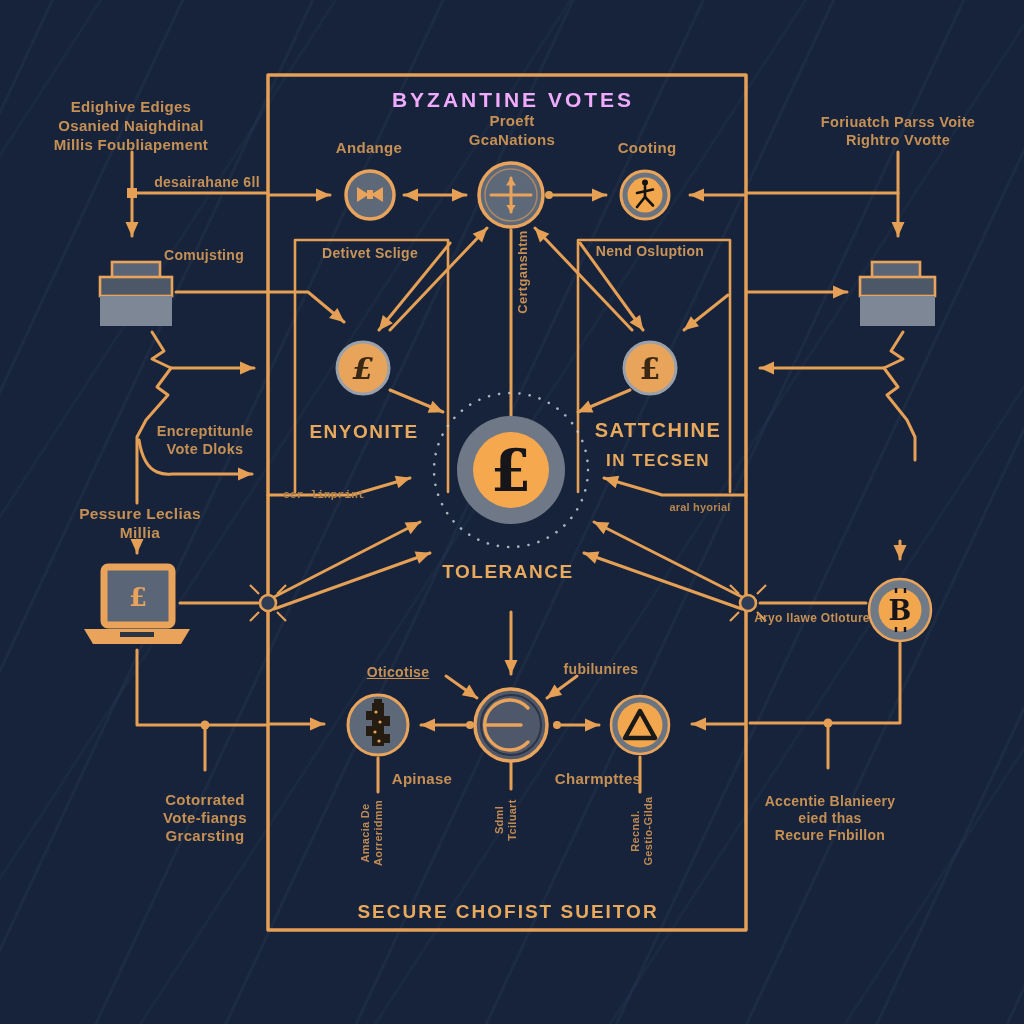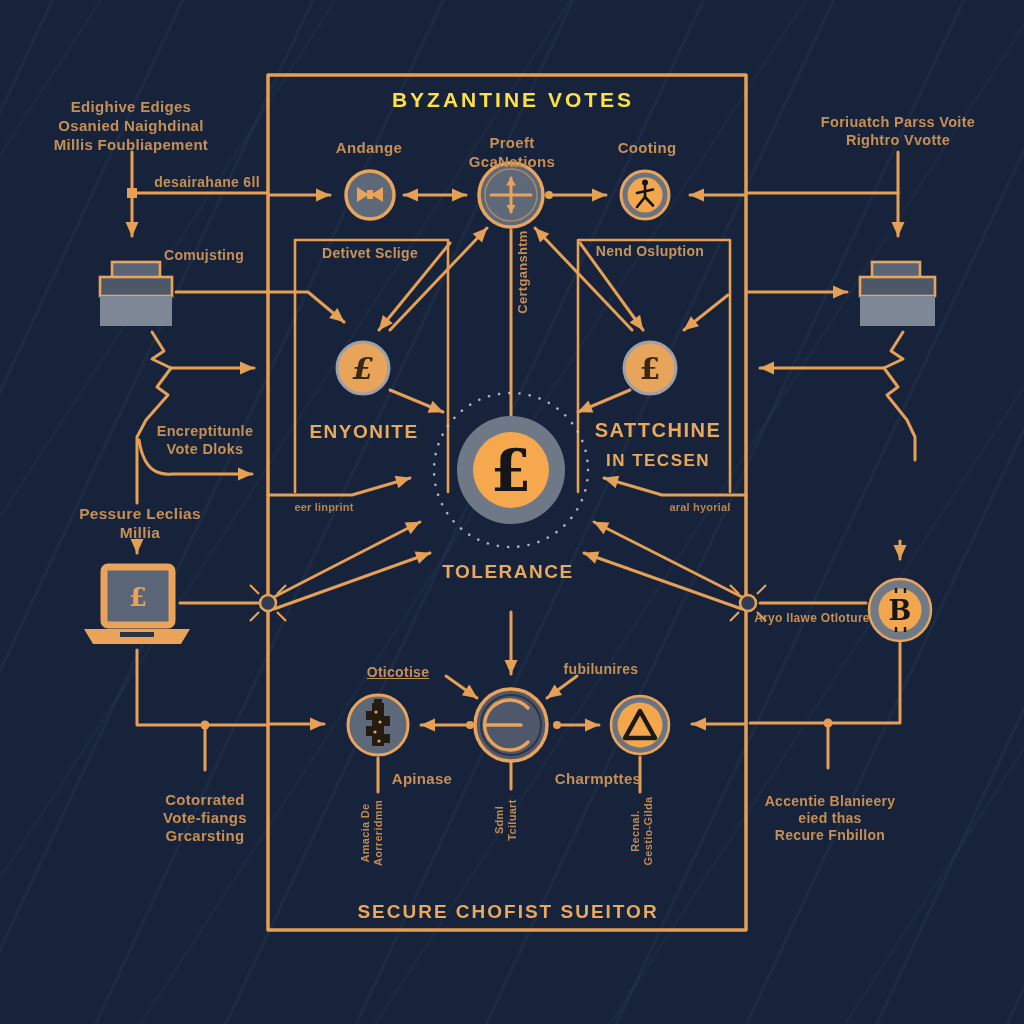--- a/index.html
+++ b/index.html
@@ -7,21 +7,21 @@
          font-family:"Liberation Sans",sans-serif;}
   #stage::before{content:"";position:absolute;inset:0;pointer-events:none;
     background:
       repeating-linear-gradient(115deg, transparent 0 46px, rgba(140,170,220,.05) 46px 49px, transparent 49px 118px),
       repeating-linear-gradient(123deg, transparent 0 83px, rgba(120,160,215,.04) 83px 86px, transparent 86px 197px);}
   svg{position:absolute;left:0;top:0;}
   .lbl{position:absolute;color:#C69054;font-weight:700;font-size:14px;line-height:1.25;
        text-align:center;letter-spacing:.3px;z-index:5;}
   .lbl span{display:block;}
   .big{color:#E9A95D;font-size:19px;letter-spacing:1.5px;}
-  .title{font-size:21px;letter-spacing:3px;color:#fde047;}
+  .title{font-size:21px;letter-spacing:3px;color:#f0abfc;}
   .small{font-size:11px;font-weight:700;color:#B8854D;letter-spacing:.2px;}
   .rot{transform:rotate(-90deg);}
   .vsm{font-size:11px;line-height:13px;color:#C08A52;}
   .boxlbl{font-size:14px;color:#C9945A;}
   .mid2{font-size:17px;}
 </style>
 </head>
 <body>
 
 <div id="stage">
@@ -234,40 +234,40 @@
 </div>
 <div class="lbl" style="left:146px;top:174px;width:122px;">desairahane 6ll</div>
 <div class="lbl" style="left:143px;top:199px;width:122px;margin-top:48px;">Comujsting</div>
 
 <div class="lbl" style="left:807px;top:113px;width:182px;font-size:14.5px;line-height:18px;">
   <span>Foriuatch Parss Voite</span>
   <span>Rightro Vvotte</span>
 </div>
 
 <div class="lbl" style="left:317px;top:139px;width:104px;font-size:15px;">Andange</div>
-<div class="lbl" style="left:460px;top:134px;width:104px;font-size:15px;">
+<div class="lbl" style="left:460px;top:112px;width:104px;font-size:15px;">
   <span>Proeft</span>
   <span>GcaNations</span>
 </div>
 <div class="lbl" style="left:595px;top:139px;width:104px;font-size:15px;">Cooting</div>
 
 <div class="lbl boxlbl" style="left:300px;top:245px;width:140px;">Detivet Sclige</div>
 <div class="lbl boxlbl" style="left:580px;top:243px;width:140px;">Nend Osluption</div>
 
 <div class="lbl rot" style="left:468px;top:264px;width:110px;height:16px;font-size:13px;">Certganshtm</div>
 
 <div class="lbl big" style="left:303px;top:420px;width:122px;">ENYONITE</div>
 <div class="lbl big" style="left:587px;top:418px;width:142px;font-size:20px;">SATTCHINE</div>
 <div class="lbl big mid2" style="left:589px;top:450px;width:138px;">IN TECSEN</div>
 
 <div class="lbl big" style="left:388px;top:559px;width:240px;line-height:26px;">
   <span>TOLERANCE</span>
 </div>
 
-<div class="lbl small" style="left:282px;top:501px;width:84px;">eer linprint</div>
+<div class="lbl small" style="left:282px;top:489px;width:84px;font-family:Liberation Mono, monospace;">eer linprint</div>
 <div class="lbl small" style="left:658px;top:501px;width:84px;">aral hyorial</div>
 
 <div class="lbl" style="left:140px;top:422px;width:130px;font-size:14.5px;">
   <span>Encreptitunle</span>
   <span>Vote Dloks</span>
 </div>
 <div class="lbl" style="left:138px;top:791px;width:134px;font-size:15px;line-height:18px;">
   <span>Cotorrated</span>
   <span>Vote-fiangs</span>
   <span>Grcarsting</span>

